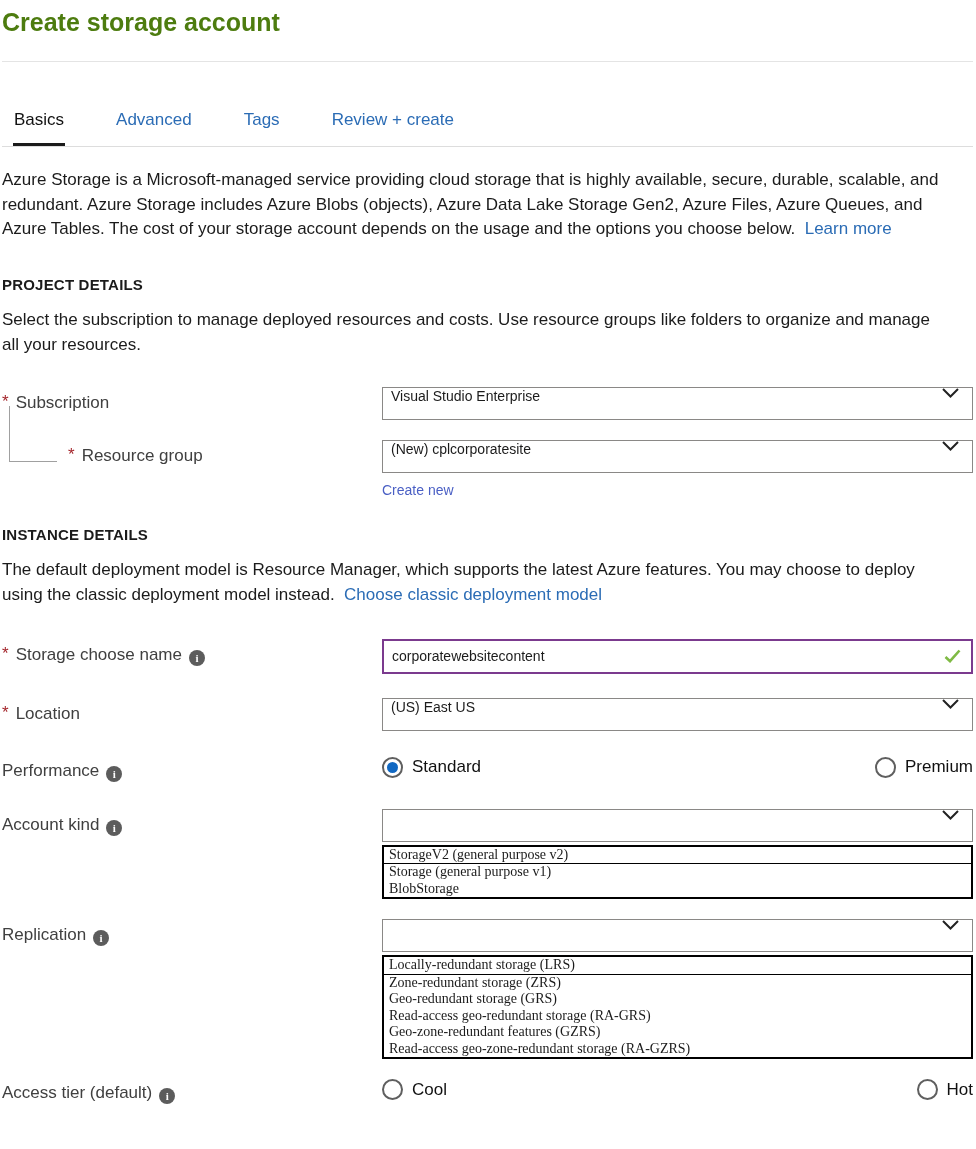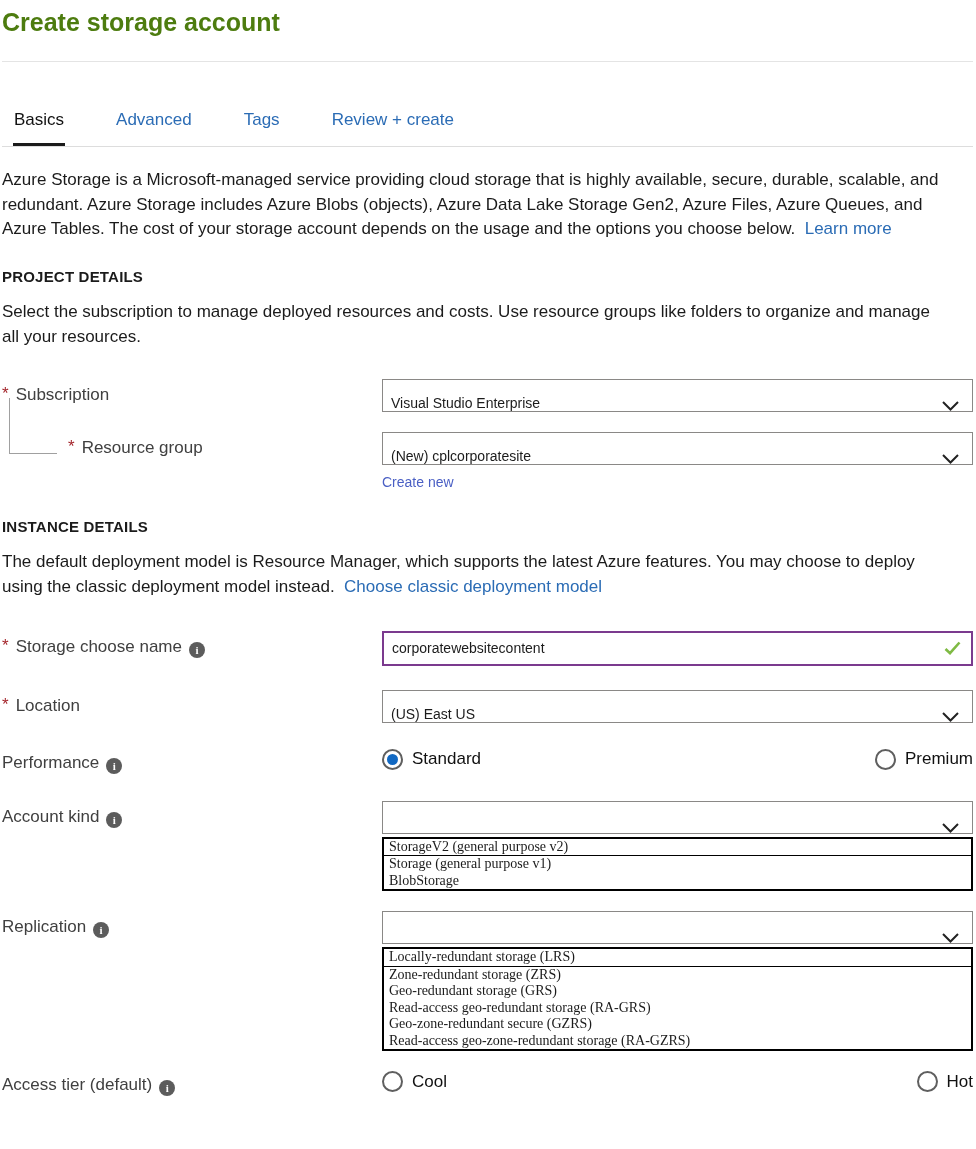--- a/index.html
+++ b/index.html
@@ -17,21 +17,21 @@
   
   .tabs { display: flex; gap: 50px; margin-top: 44px; border-bottom: 1px solid #ddd; padding-left: 11px; text-align: right; }
   .tab { font-size: 17px; color: #2b6cb5; padding: 4px 1px 13px 1px; border-bottom: 3px solid transparent; cursor: pointer; }
   .tab.active { color: #111; border-bottom-color: #1b1b1b; }
 
   
   .intro { font-size: 17px; line-height: 24.5px; margin: 21px 0 0 0; max-width: 968px; }
   a.link { color: #2b6cb5; text-decoration: none; cursor: pointer; }
   a.link-purple { color: #4a5fc4; text-decoration: none; cursor: pointer; }
 
-  .section-heading { font-size: 15px; font-weight: bold; color: #1b1b1b; margin: 26px 0 0 0; letter-spacing: 0.2px; }
+  .section-heading { font-size: 15px; font-weight: bold; color: #1b1b1b; margin: 34px 0 0 0; letter-spacing: 0.2px; }
   .section-desc { font-size: 17px; line-height: 25px; margin: 14px 0 0 0; max-width: 930px; }
   .instance-heading { margin-top: 28px; }
 
   
   .form-area { margin-top: 30px; }
   .form-row { display: flex; align-items: flex-start; margin-bottom: 20px; position: relative; }
   .label-cell { width: 380px; flex: none; padding-top: 6px; font-size: 17px; color: #404040; }
   .control-cell { flex: 1; min-width: 0; }
   .req { color: #a4262c; margin-right: 7px; position: relative; top: -1px; }
   .info-icon {
@@ -42,21 +42,21 @@
   }
   .indent-label { padding-left: 66px; }
   .connector {
     position: absolute; left: 7px; top: -34px; width: 48px; height: 56px;
     border-left: 1px solid #a0a0a0; border-bottom: 1px solid #a0a0a0;
   }
 
   
   .select {
     height: 33px; border: 1px solid #8a8886; background: #fff;
-    display: flex; align-items: flex-end; justify-content: space-between;
+    display: flex; align-items: flex-start; justify-content: space-between;
     padding: 0 13px 0 8px; font-size: 14px; cursor: pointer;
   }
   .select-value { white-space: nowrap; overflow: hidden; }
   .chevron { flex: none; }
 
   
   .text-input {
     height: 35px; border: 2px solid #7b3a8e; background: #fff;
     display: flex; align-items: center; padding: 0 10px 0 6px;
   }
@@ -221,21 +221,21 @@
           <span class="select-value"></span>
           <svg class="chevron" width="17" height="10" viewBox="0 0 17 10">
               <polyline points="1,1 8.5,8.5 16,1" fill="none" stroke="#222" stroke-width="2"></polyline>
             </svg>
         </div>
         <div class="listbox">
             <div class="listbox-option">Locally-redundant storage (LRS)</div>
             <div class="listbox-option">Zone-redundant storage (ZRS)</div>
             <div class="listbox-option">Geo-redundant storage (GRS)</div>
             <div class="listbox-option">Read-access geo-redundant storage (RA-GRS)</div>
-            <div class="listbox-option">Geo-zone-redundant secure (GZRS)</div>
+            <div class="listbox-option">Geo-zone-redundant features (GZRS)</div>
             <div class="listbox-option">Read-access geo-zone-redundant storage (RA-GZRS)</div>
           </div>
       </div>
     </div>
 
     <div class="form-row row-last">
       <div class="label-cell">
         <span>Access tier (default)</span><span class="info-icon">i</span>
       </div>
       <div class="control-cell">

